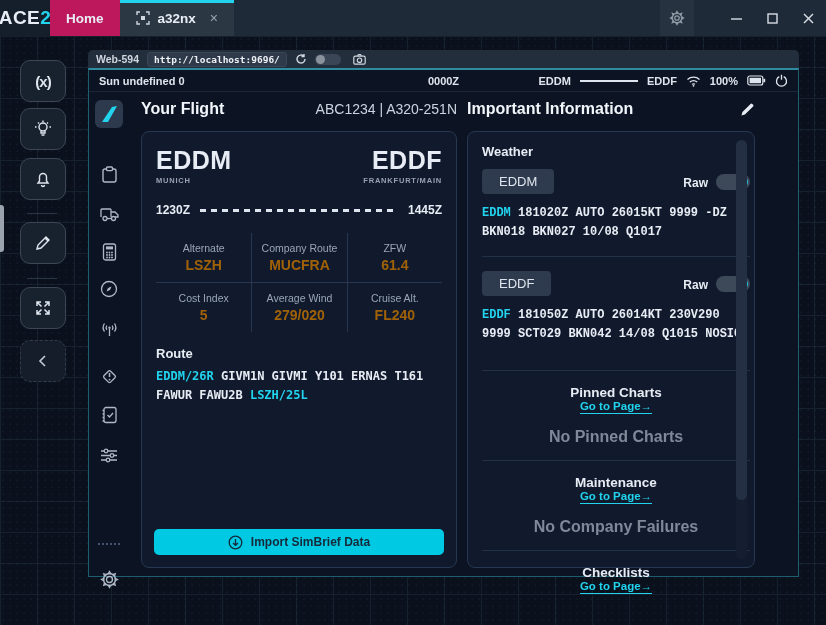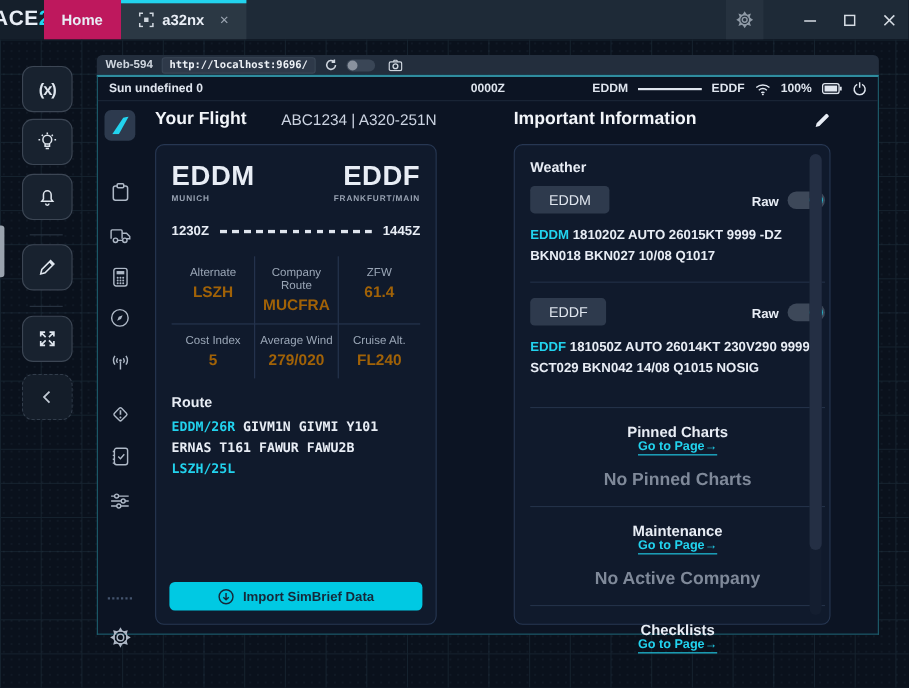--- a/index.html
+++ b/index.html
@@ -4,21 +4,21 @@
 <style>
   html,body{margin:0;padding:0;}
   body{
     width:826px;height:625px;position:relative;overflow:hidden;
     font-family:"Liberation Sans","DejaVu Sans",sans-serif;
     background:#0a111c;color:#e8edf5;
     -webkit-font-smoothing:antialiased;
   }
   
   #titlebar{position:absolute;left:0;top:0;width:826px;height:36px;background:#1e2a37;display:flex;align-items:stretch;}
-  .logo{width:40px;display:flex;align-items:center;justify-content:center;background:#151f2b;font-weight:bold;font-size:19px;letter-spacing:.5px;text-align:center;}
+  .logo{width:50px;display:flex;align-items:center;justify-content:center;background:#151f2b;font-weight:bold;font-size:19px;letter-spacing:.5px;text-align:center;}
   .logo .main{color:#e8edf5}.logo .accent{color:#22d3ee}
   .tab{display:flex;align-items:center;gap:8px;padding:0 16px;font-size:13.5px;font-weight:bold;color:#e8edf5;position:relative;}
   .tab.home{background:#be185d;}
   .tab.active{background:#2b3844;}
   .tab.active::before{content:"";position:absolute;left:0;top:0;right:0;height:3px;background:#22d3ee;}
   .tab .close{color:#9aa4b0;font-size:14px;margin-left:6px;font-weight:normal;}
   .tbar-right{margin-left:auto;display:flex;align-items:center;}
   .tbar-btn{width:34px;height:36px;display:flex;align-items:center;justify-content:center;color:#cfd6de;}
   .tbar-btn.gear-box{background:#26323f;color:#8f9aa6;}
   .tbar-btn.winctl{width:36px;font-size:13px;}
@@ -57,21 +57,21 @@
   
   #innerbar{position:absolute;left:0;top:22px;width:40px;bottom:0;}
   .in-ico{position:absolute;left:9px;width:22px;height:22px;display:flex;align-items:center;justify-content:center;color:#aeb8c6;}
   .in-logo{position:absolute;left:6px;top:8px;width:28px;height:28px;background:#2d3a4e;border-radius:6px;
     display:flex;align-items:center;justify-content:center;}
   .in-divider{position:absolute;left:9px;width:22px;border-top:2px dotted #44546e;}
   
   .col-head{display:flex;align-items:center;justify-content:space-between;height:22px;}
   .col-title{font-size:16px;font-weight:bold;color:#f2f5f9;}
   .card{background:#101a2c;border:1px solid #273752;border-radius:8px;box-sizing:border-box;position:relative;}
-  #flight-col{position:absolute;left:52px;top:28px;width:256px;}
+  #flight-col{position:absolute;left:52px;top:28px;width:316px;}
   #flight-col .card{margin-top:11px;height:437px;padding:14px;}
   .flight-info{font-size:14px;color:#ccd4e2;}
   .airports{display:flex;justify-content:space-between;}
   .ap .icao{font-size:25px;font-weight:bold;letter-spacing:.5px;}
   .ap .city{font-size:7.5px;font-weight:bold;color:#98a2b2;letter-spacing:.8px;margin-top:1px;}
   .ap.dest{text-align:right;}
   .times{display:flex;align-items:center;margin-top:18px;font-size:12px;font-weight:bold;}
   .dashline{flex:1;height:3px;margin:0 10px;
     background-image:repeating-linear-gradient(90deg,#dfe5ee 0 6px,transparent 6px 11px);}
   .stats{margin-top:16px;display:grid;grid-template-columns:1fr 1fr 1fr;}
@@ -90,21 +90,21 @@
   #info-col{position:absolute;left:378px;top:28px;width:288px;}
   #info-col .card{margin-top:11px;height:437px;padding:12px 14px;}
   .info-content{width:268px;}
   .w-label{font-size:13px;font-weight:bold;}
   .station-row{display:flex;align-items:center;justify-content:space-between;margin-top:10px;}
   .chip{background:#2e3a4d;border-radius:4px;padding:5px 17px;font-size:13px;color:#dfe5ee;}
   .raw-group{display:flex;align-items:flex-end;gap:8px;}
   .raw-label{font-size:12px;font-weight:bold;}
   .toggle{width:34px;height:16px;border-radius:8px;background:#3d4859;position:relative;}
   .toggle .knob{position:absolute;right:2px;top:2px;width:12px;height:12px;border-radius:50%;background:#1ec9e0;}
-  .metar{margin-top:10px;font-family:Liberation Sans, sans-serif;font-size:12px;font-weight:bold;
+  .metar{margin-top:10px;font-family:Liberation Mono, monospace;font-size:12px;font-weight:bold;
     line-height:19px;white-space:pre-wrap;color:#e8edf5;width:260px;}
   .hr{border-top:1px solid #233148;margin:14px 0;}
   .sec-row{display:flex;align-items:center;justify-content:flex-start;flex-direction:column;}
   .sec-title{font-size:13.5px;font-weight:bold;}
   .sec-link{font-size:11.5px;font-weight:bold;color:#22d3ee;border-bottom:1px solid #22d3ee;padding-bottom:1px;}
   .empty{text-align:center;font-size:16px;font-weight:bold;color:#7f8999;margin:14px 0 6px;}
   .scrollbar{position:absolute;right:7px;top:8px;bottom:8px;width:11px;border-radius:6px;background:#141e30;}
   .scrollbar .thumb{position:absolute;left:0;top:0;width:11px;height:86%;border-radius:6px;background:#242f44;}
   .pencil{color:#e8edf5;}
 </style>
@@ -420,21 +420,21 @@
             <span class="sec-link">Go to Page→</span>
           </div>
           <div class="empty">No Pinned Charts</div>
 
           <div class="hr"></div>
 
           <div class="sec-row">
             <span class="sec-title">Maintenance</span>
             <span class="sec-link">Go to Page→</span>
           </div>
-          <div class="empty">No Active Company</div>
+          <div class="empty">No Company Failures</div>
 
           <div class="hr"></div>
 
           <div class="sec-row">
             <span class="sec-title">Checklists</span>
             <span class="sec-link">Go to Page→</span>
           </div>
         </div>
         <div class="scrollbar">
           <span class="thumb"></span>

